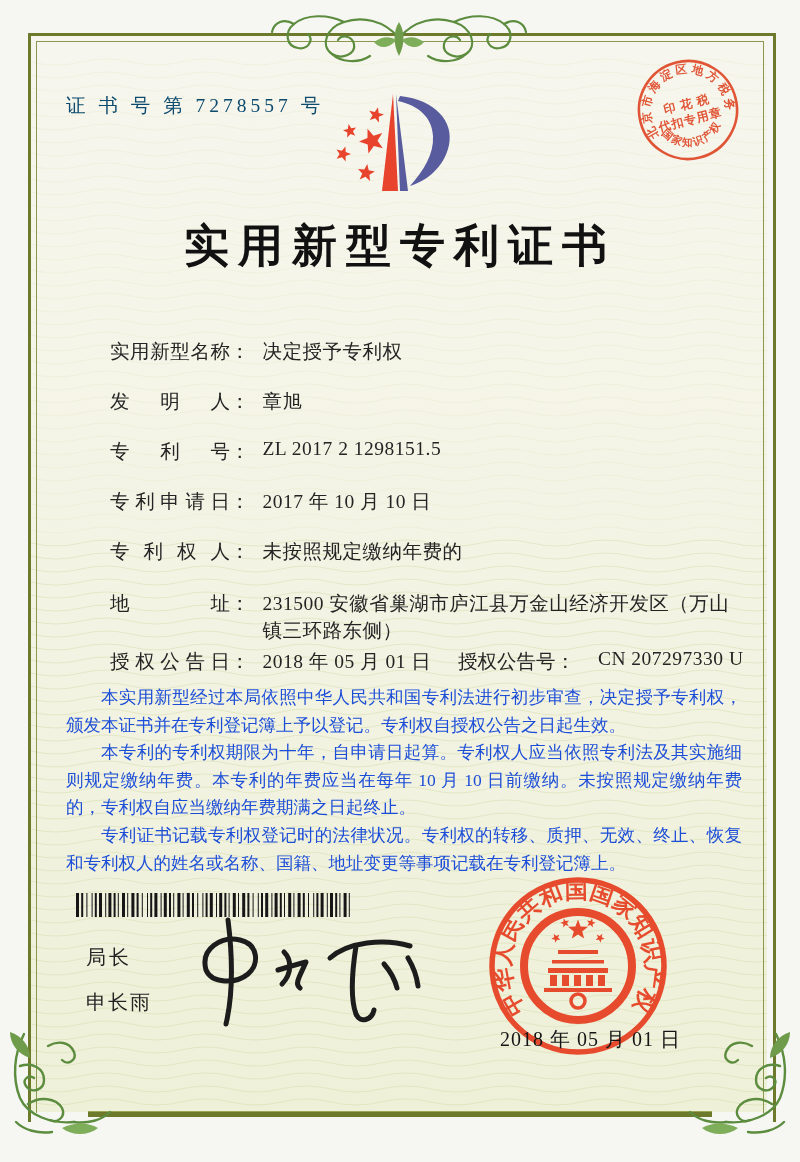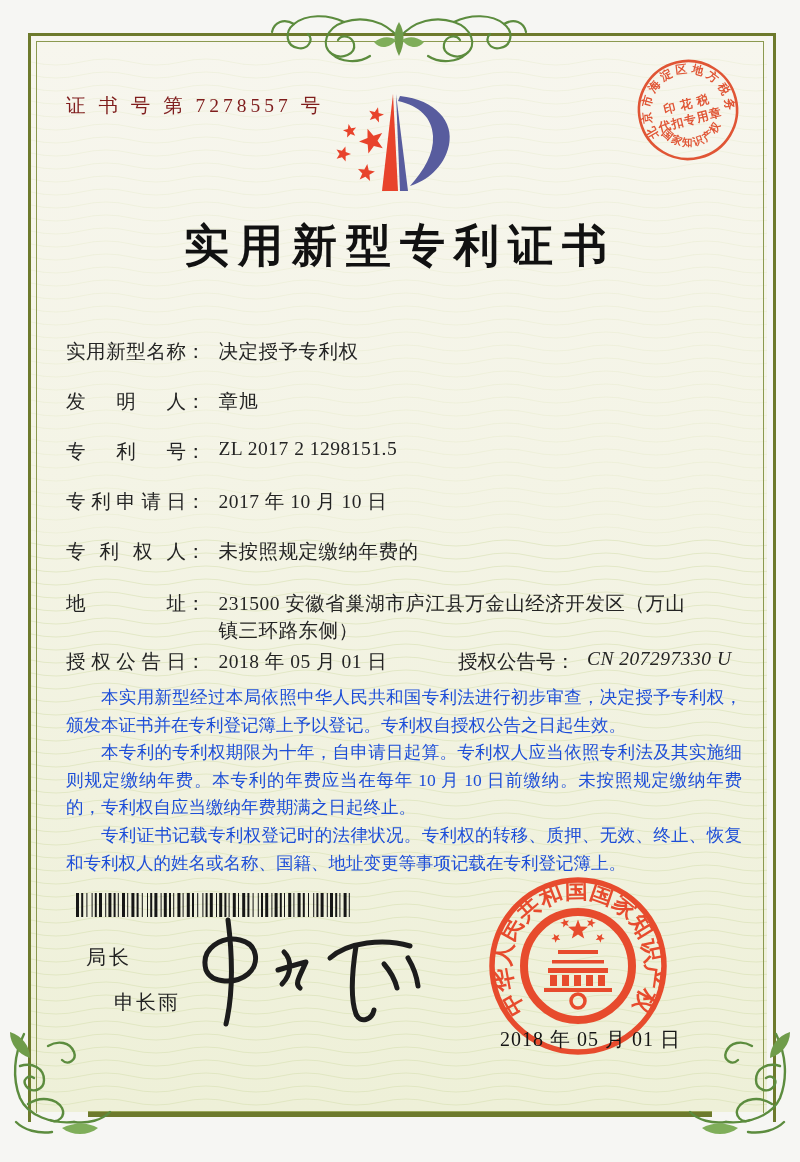--- a/index.html
+++ b/index.html
@@ -16,40 +16,40 @@
     border-top:3px solid #6d7a2c;border-left:3px solid #6d7a2c;border-right:3px solid #6d7a2c;}
   .frame-inner{position:absolute;left:36px;top:41px;width:726px;height:1071px;
     border-top:1px solid #8b9950;border-left:1px solid #8b9950;border-right:1px solid #8b9950;}
   .frame-bottom{position:absolute;left:88px;top:1111px;width:624px;height:5px;
     background:#6d7a2c;border-top:1px solid #9aa75a;}
 
   .ornament{position:absolute;}
 
   .content{position:absolute;left:0;top:0;width:800px;height:1162px;z-index:5;color:#242424;}
 
-  .cert-no{position:absolute;left:66px;top:92px;font-size:19.5px;letter-spacing:4px;color:#7f1d1d;}
+  .cert-no{position:absolute;left:66px;top:92px;font-size:19.5px;letter-spacing:4px;color:#0c4a6e;}
   .title{position:absolute;left:0;top:216px;width:800px;text-align:center;
     font-size:45px;font-weight:bold;letter-spacing:9px;color:#111;}
 
   .fields{position:absolute;left:66px;top:338px;width:690px;font-size:19.5px;}
   .frow{position:absolute;left:0;white-space:nowrap;}
-  .flabel{display:inline-block;width:120px;text-align:justify;text-align-last:justify;vertical-align:top;}
+  .flabel{display:inline-block;width:120px;text-align:justify;text-align-last:justify;vertical-align:top;margin-left:44px;}
   .fcolon{display:inline-block;vertical-align:top;}
   .fvalue{display:inline-block;margin-left:8px;vertical-align:top;letter-spacing:0.5px;}
   .fvalue.wrap{white-space:normal;width:468px;line-height:27px;}
   .frow-right{position:absolute;left:392px;white-space:nowrap;}
 
   .paras{position:absolute;left:66px;top:684px;width:676px;font-size:17.5px;line-height:27.6px;
     text-align:justify;color:#1d4ed8;}
   .paras p{margin:0;text-indent:2em;}
 
   .barcode{position:absolute;left:75px;top:893px;}
 
   .officer-title{position:absolute;left:86px;top:944px;font-size:20px;letter-spacing:3px;}
-  .officer-name{position:absolute;left:86px;top:989px;font-size:20px;letter-spacing:2px;margin-left:28px;}
+  .officer-name{position:absolute;left:86px;top:989px;font-size:20px;letter-spacing:2px;}
   .signature{position:absolute;left:188px;top:912px;}
 
   .seal{position:absolute;left:486px;top:874px;}
   .seal-date{position:absolute;left:500px;top:1026px;font-size:20px;letter-spacing:1px;color:#151515;z-index:6;}
 
   .footer{position:absolute;left:30px;top:1058px;width:740px;text-align:center;font-size:16.5px;color:#222;}
 
   .tax-stamp{position:absolute;left:633px;top:55px;transform:rotate(-14deg);}
 
   .logo{position:absolute;left:330px;top:84px;}
@@ -249,21 +249,21 @@
       <div class="frow" style="top:252px;">
         <span class="flabel">地址</span><span class="fcolon">：</span>
         <span class="fvalue wrap">231500 安徽省巢湖市庐江县万金山经济开发区（万山镇三环路东侧）</span>
       </div>
       <div class="frow" style="top:310px;">
         <span class="flabel">授权公告日</span><span class="fcolon">：</span>
         <span class="fvalue">2018 年 05 月 01 日</span>
       </div>
       <div class="frow-right" style="top:310px;">
         <span>授权公告号</span><span>：</span>
-        <span class="fvalue" style="margin-left:7px;font-style:italic;">CN 207297330 U</span>
+        <span class="fvalue" style="margin-left:18px;">CN 207297330 U</span>
       </div>
     </div>
 
     <div class="paras">
       <p>本实用新型经过本局依照中华人民共和国专利法进行初步审查，决定授予专利权，颁发本证书并在专利登记簿上予以登记。专利权自授权公告之日起生效。</p>
       <p>本专利的专利权期限为十年，自申请日起算。专利权人应当依照专利法及其实施细则规定缴纳年费。本专利的年费应当在每年 10 月 10 日前缴纳。未按照规定缴纳年费的，专利权自应当缴纳年费期满之日起终止。</p>
       <p>专利证书记载专利权登记时的法律状况。专利权的转移、质押、无效、终止、恢复和专利权人的姓名或名称、国籍、地址变更等事项记载在专利登记簿上。</p>
     </div>
 
     <svg class="barcode" id="barcode-svg" width="282" height="24" viewBox="0 0 282 24">

